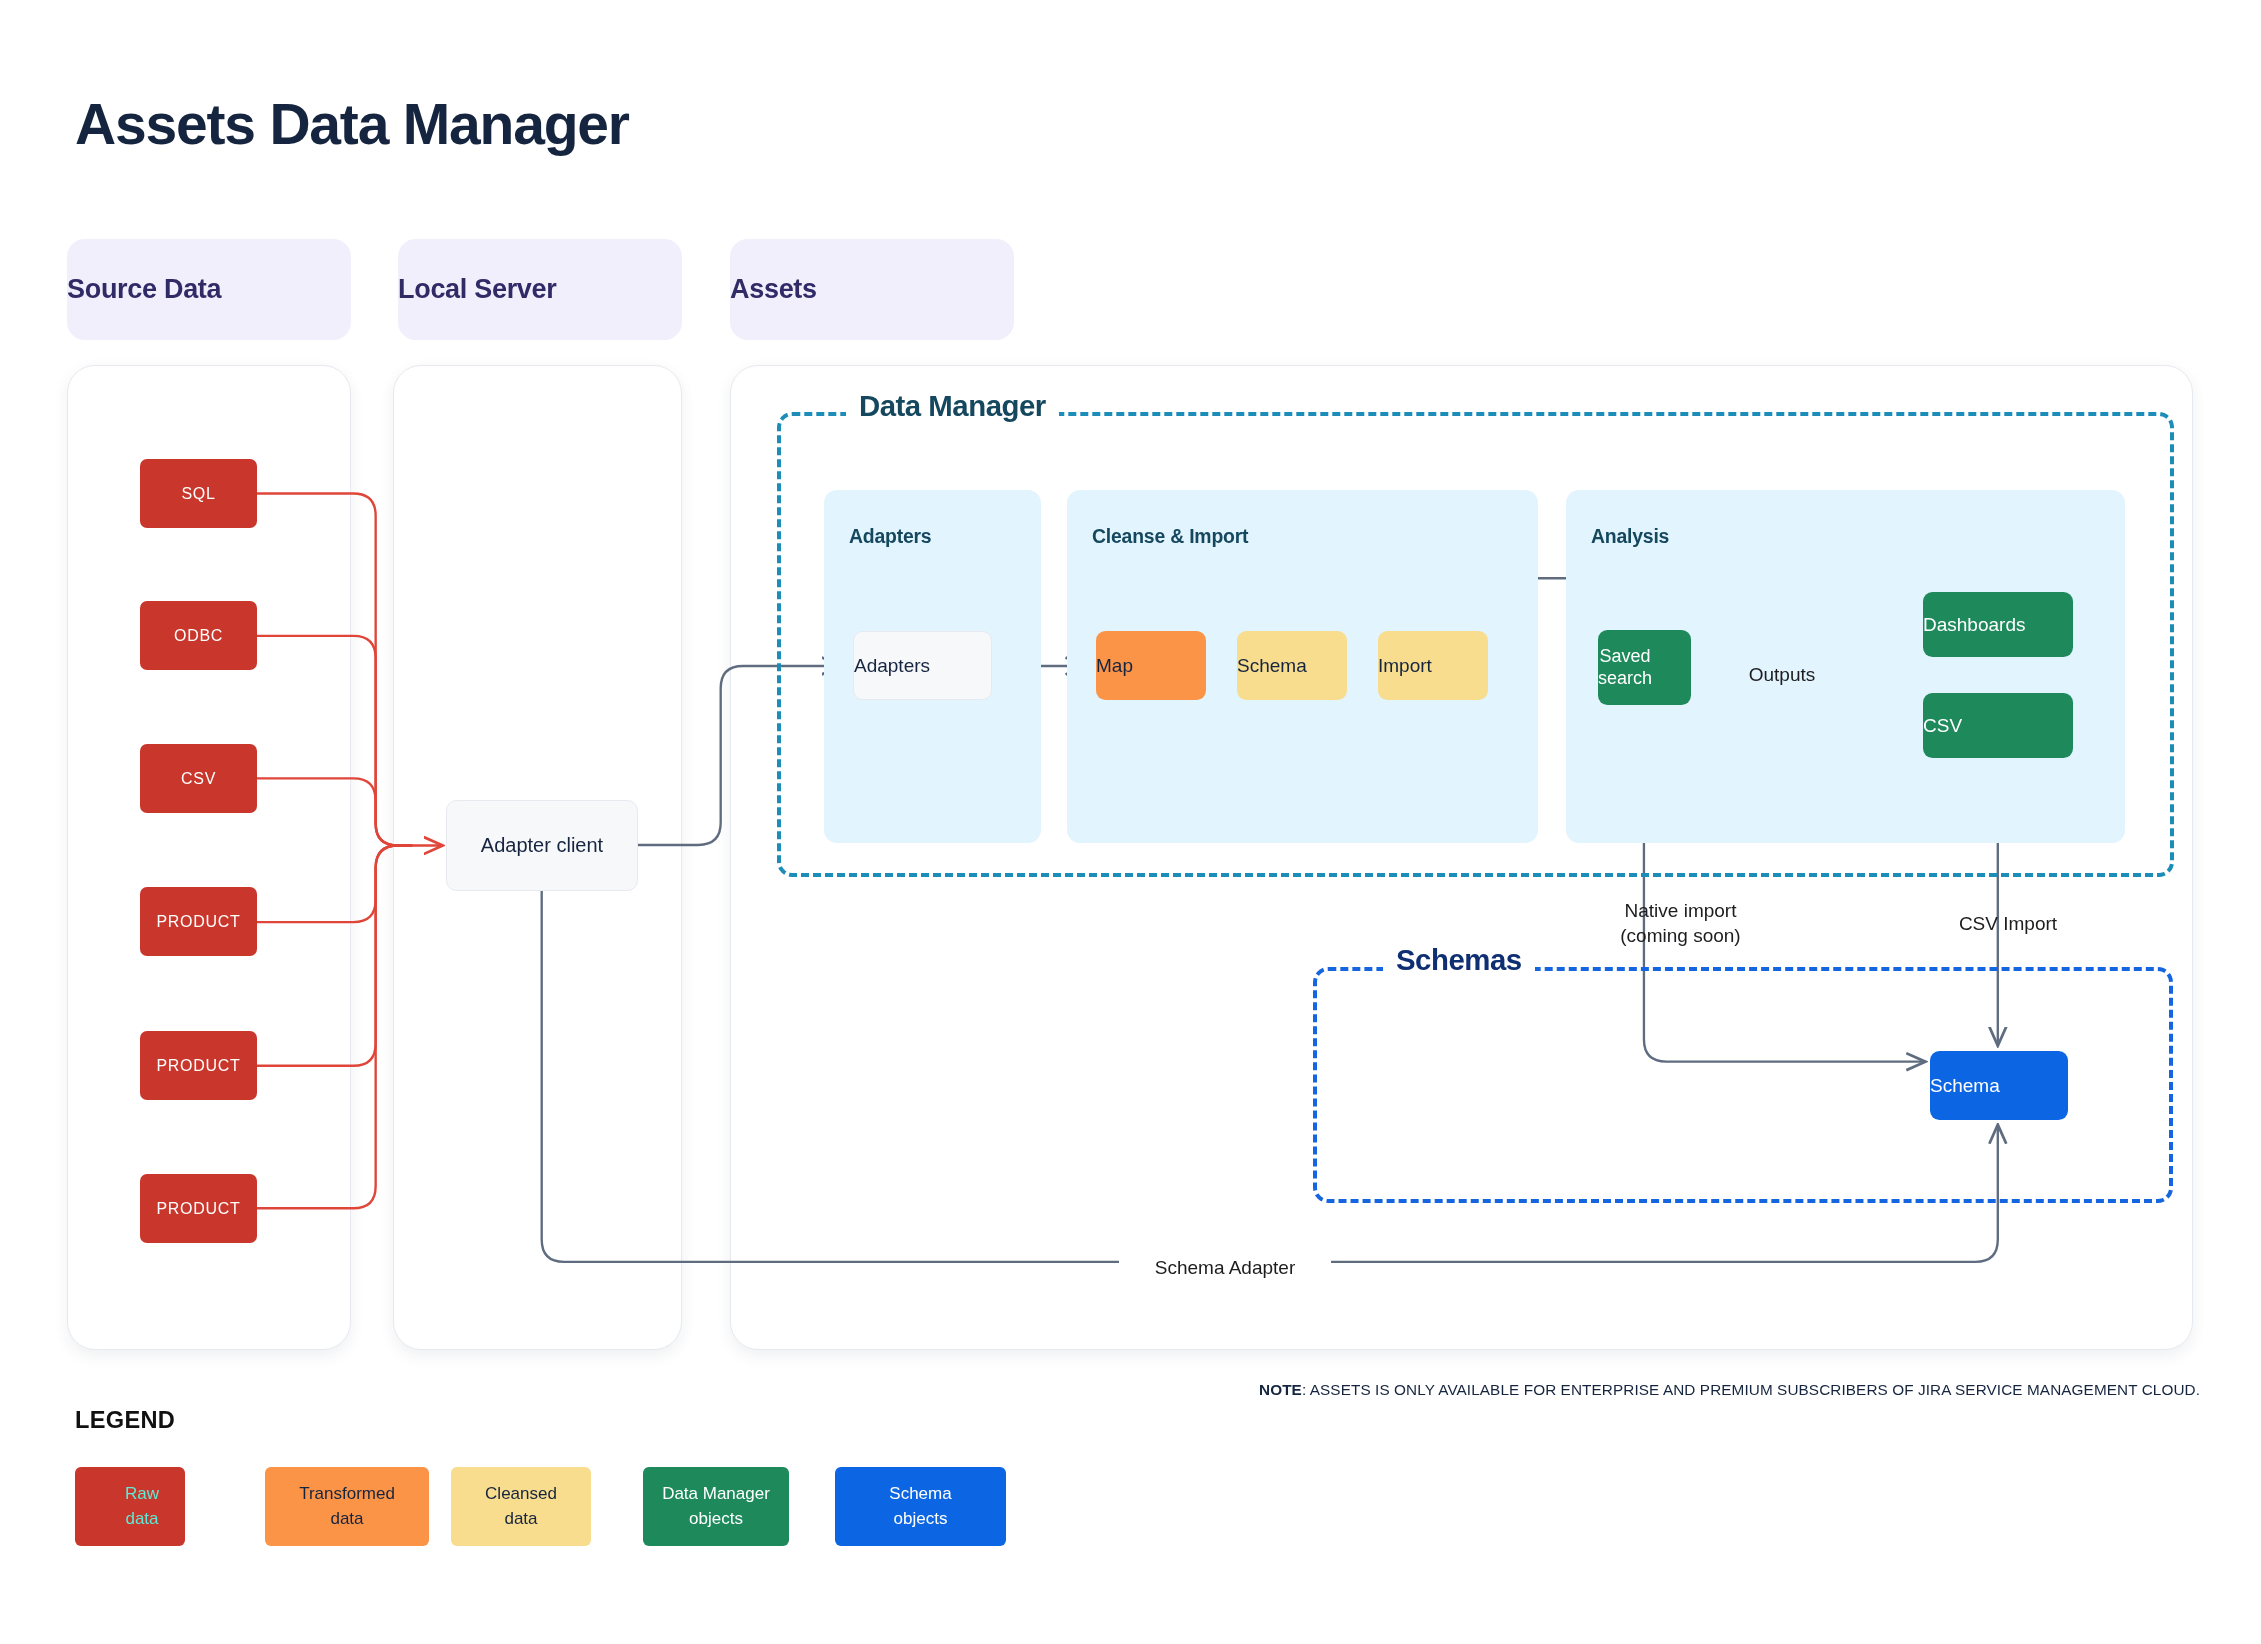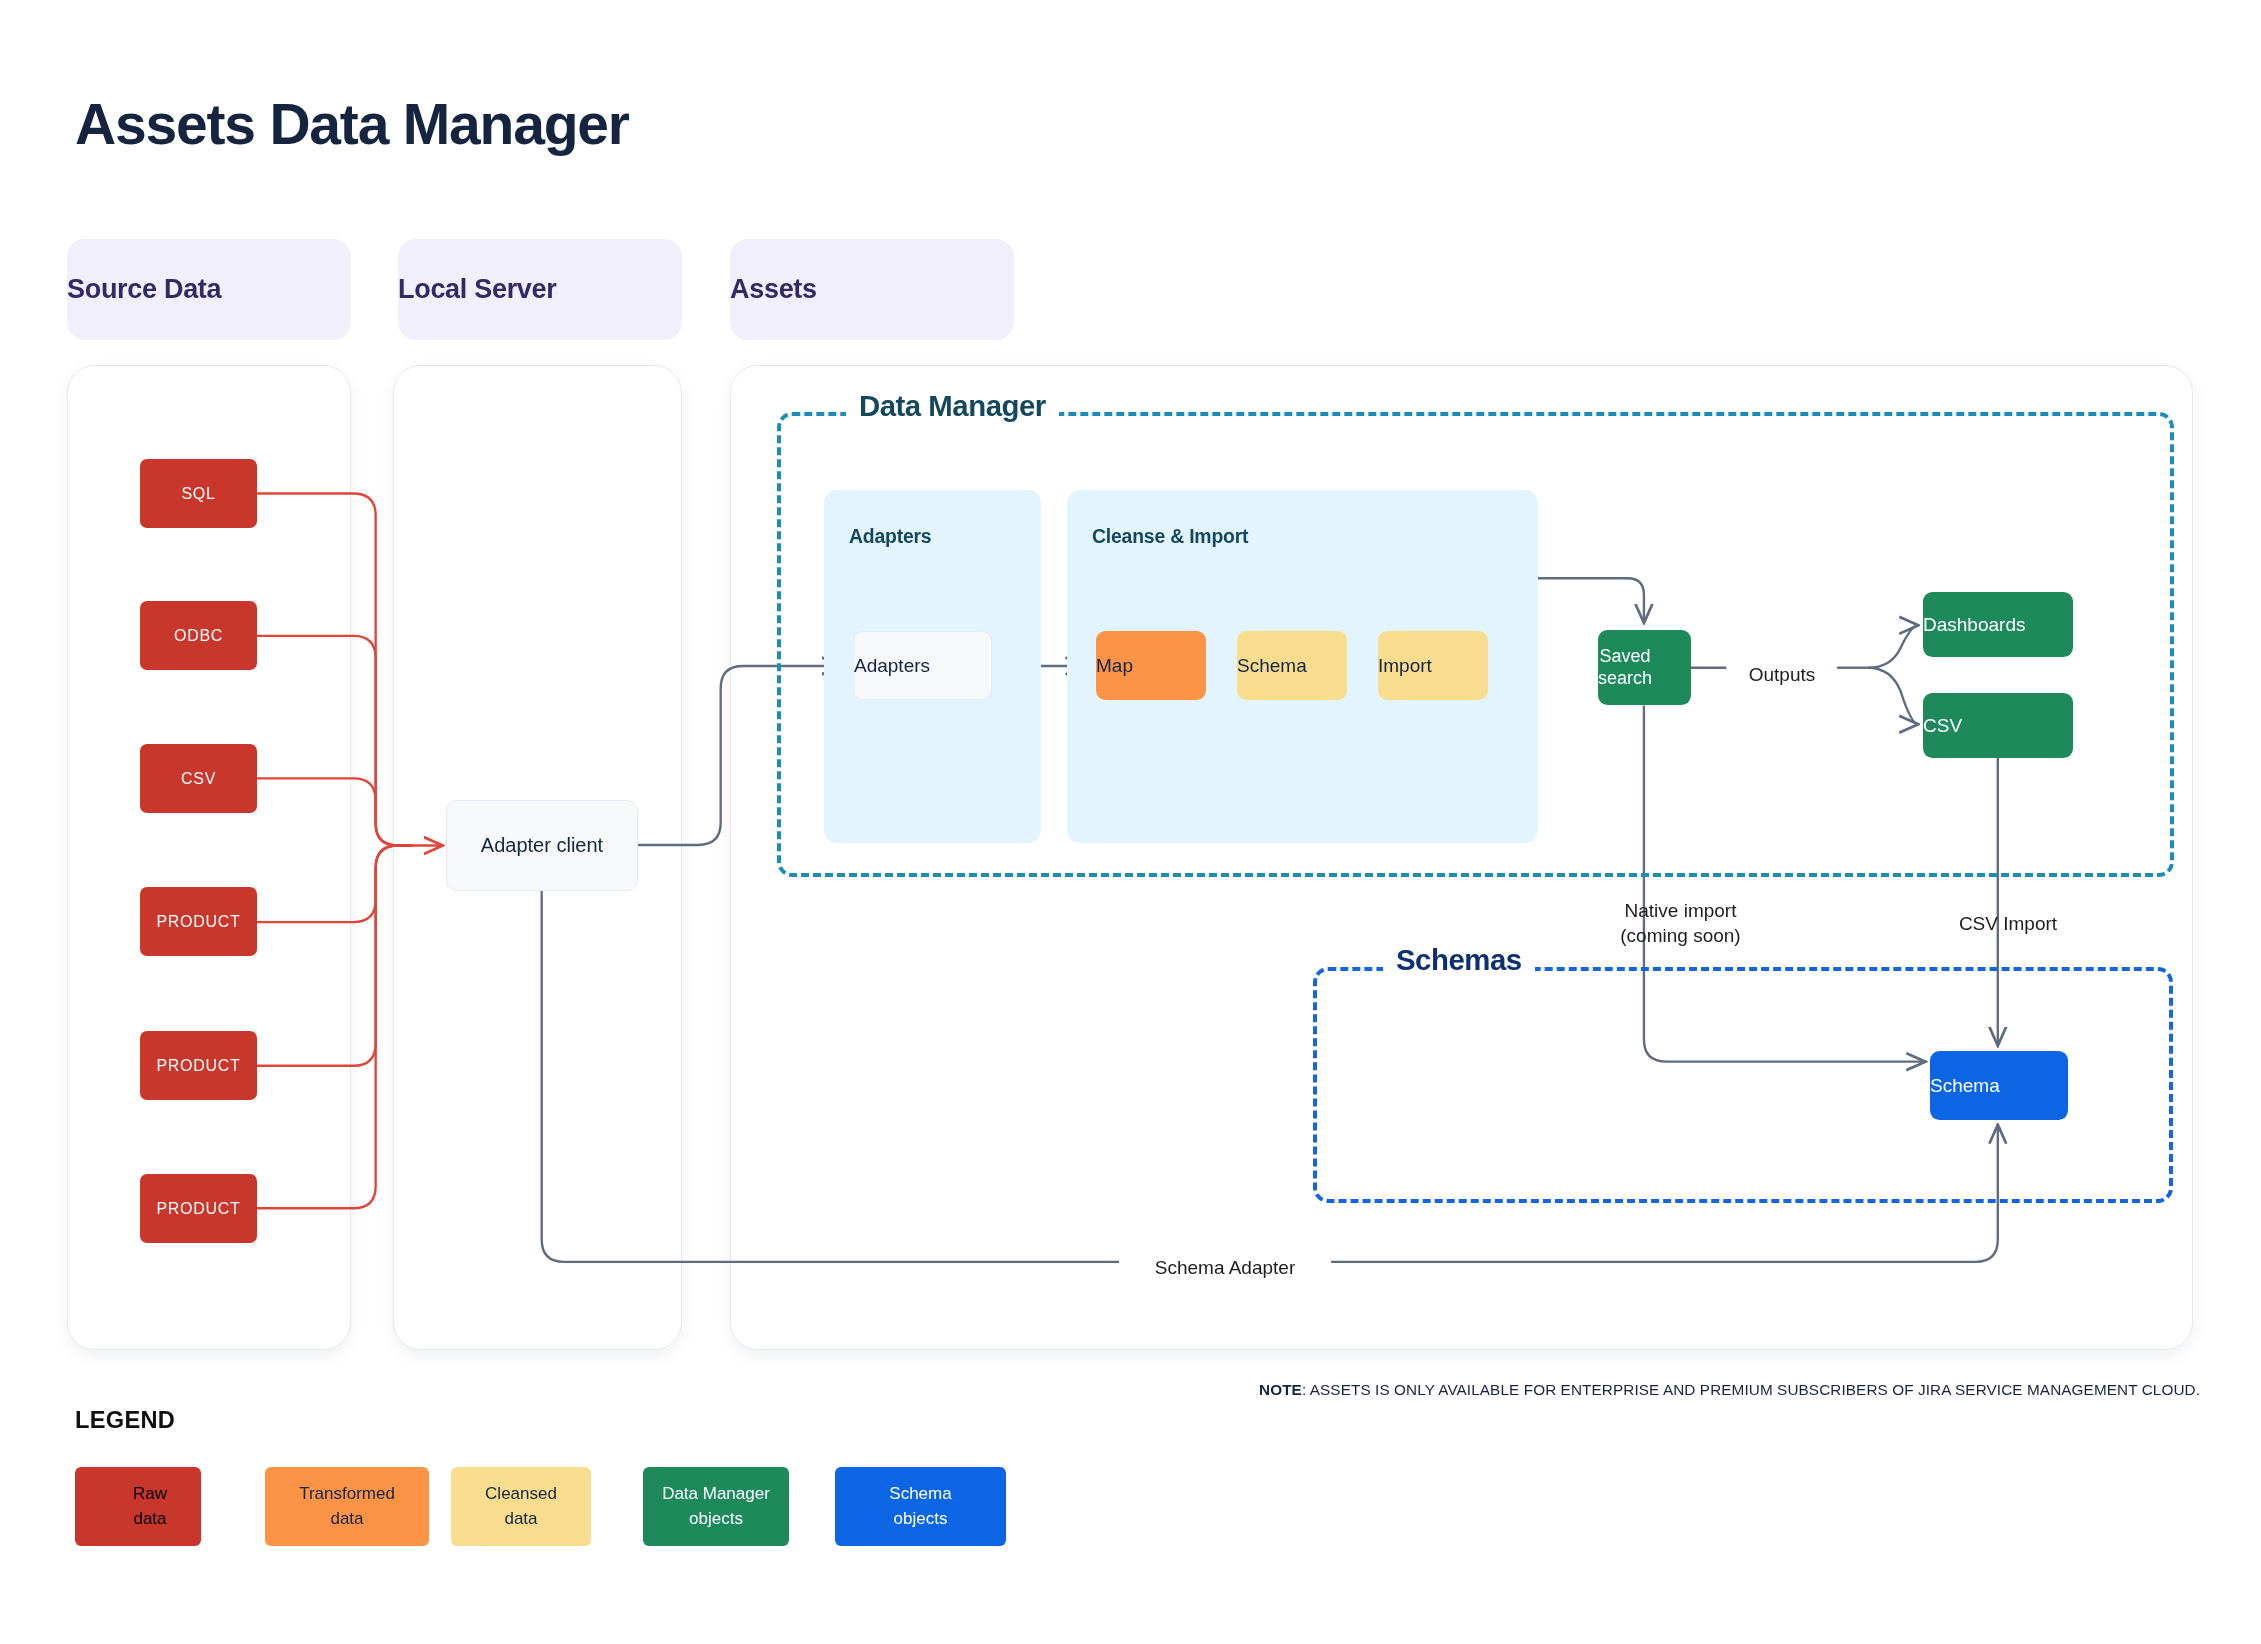--- a/index.html
+++ b/index.html
@@ -250,20 +250,23 @@
 
   <div id="dm-box"></div>
   <div id="dm-label">Data Manager</div>
 
   <div class="lgroup" id="g-adapters">
     <div class="lgroup-title">Adapters</div>
   </div>
   <div class="lgroup" id="g-cleanse">
     <div class="lgroup-title">Cleanse &amp; Import</div>
   </div>
+  <div class="lgroup" id="g-analysis">
+    <div class="lgroup-title">Analysis</div>
+  </div>
 
   <div class="node" id="n-adapters">
     <span>Adapters</span>
     </div>
   <div class="node" id="n-map">
     <span>Map</span>
     </div>
   <div class="node" id="n-cleanse">
     <span>Schema</span>
     </div>
@@ -289,21 +292,21 @@
 
   <div class="flabel" id="lbl-outputs">Outputs</div>
   <div class="flabel" id="lbl-native">Native import
 (coming soon)</div>
   <div class="flabel" id="lbl-csvimport">CSV Import</div>
   <div class="flabel" id="lbl-schadapter">Schema Adapter</div>
 
   <div id="note"><b>NOTE</b><span>: ASSETS IS ONLY AVAILABLE FOR ENTERPRISE AND PREMIUM SUBSCRIBERS OF JIRA SERVICE MANAGEMENT CLOUD.</span></div>
 
   <div id="legend-title">LEGEND</div>
-  <div class="leg" id="leg0" style="left: 75px; width: 126px; background: rgb(201, 54, 44); color: #000000; padding-left: 24px;">
+  <div class="leg" id="leg0" style="left: 75px; width: 110px; background: rgb(201, 54, 44); color: #5eead4; padding-left: 24px;">
     <span style="white-space:pre-line">Raw
 data</span>
     </div>
   <div class="leg" id="leg1" style="left: 265px; width: 164px; background: rgb(251, 148, 71); color: rgb(22, 37, 63);">
     <span style="white-space:pre-line">Transformed
 data</span>
     </div>
   <div class="leg" id="leg2" style="left: 451px; width: 140px; background: rgb(247, 221, 141); color: rgb(22, 37, 63);">
     <span style="white-space:pre-line">Cleansed
 data</span>

